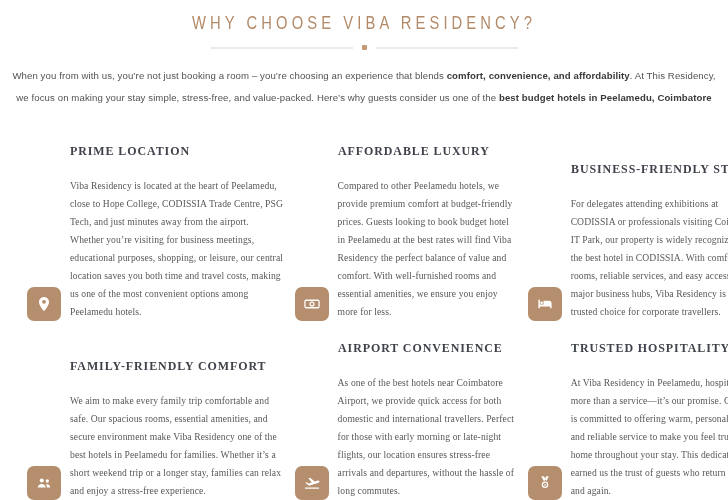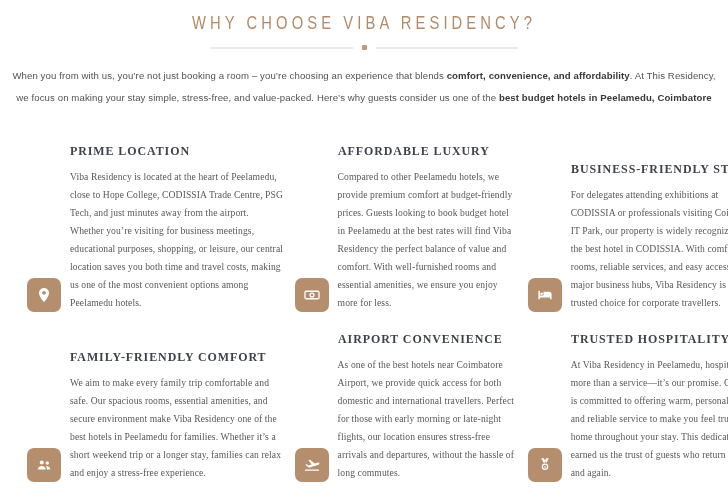--- a/index.html
+++ b/index.html
@@ -51,21 +51,21 @@
   .icon svg{width:18px;height:18px;display:block;}
   .content{flex:1;min-width:0;}
   .card-title{
     font-size:13px;font-weight:bold;letter-spacing:1px;
     color:var(--card-title);
     transform:scaleX(.92);transform-origin:left center;
     white-space:nowrap;
     padding-top:1px;
   }
   .card-body{
-    margin-top:9px;
+    margin-top:18px;
     font-size:9.6px;line-height:18px;
     color:var(--body);
     letter-spacing:.1px;
   }
 </style>
 </head>
 <body>
 
 <div class="wrap">
   <h2 class="section-title">WHY CHOOSE VIBA RESIDENCY?</h2>

